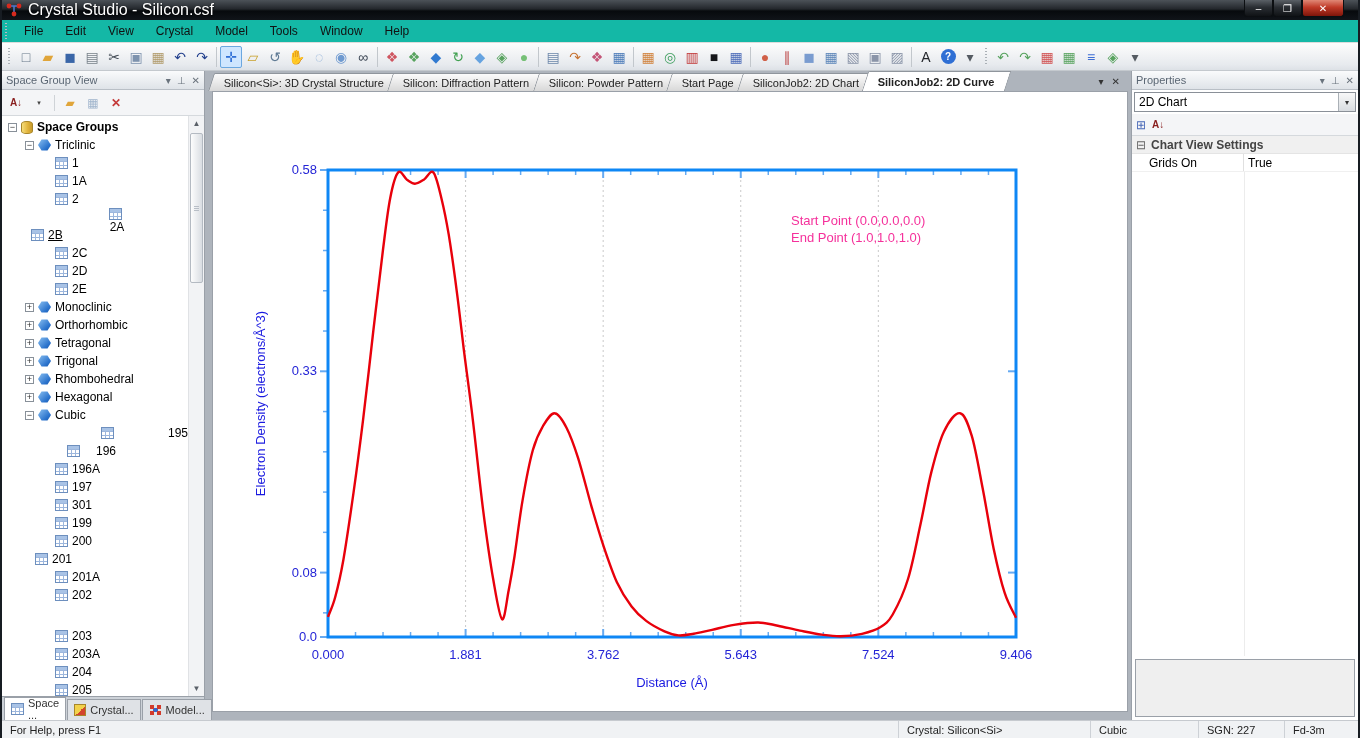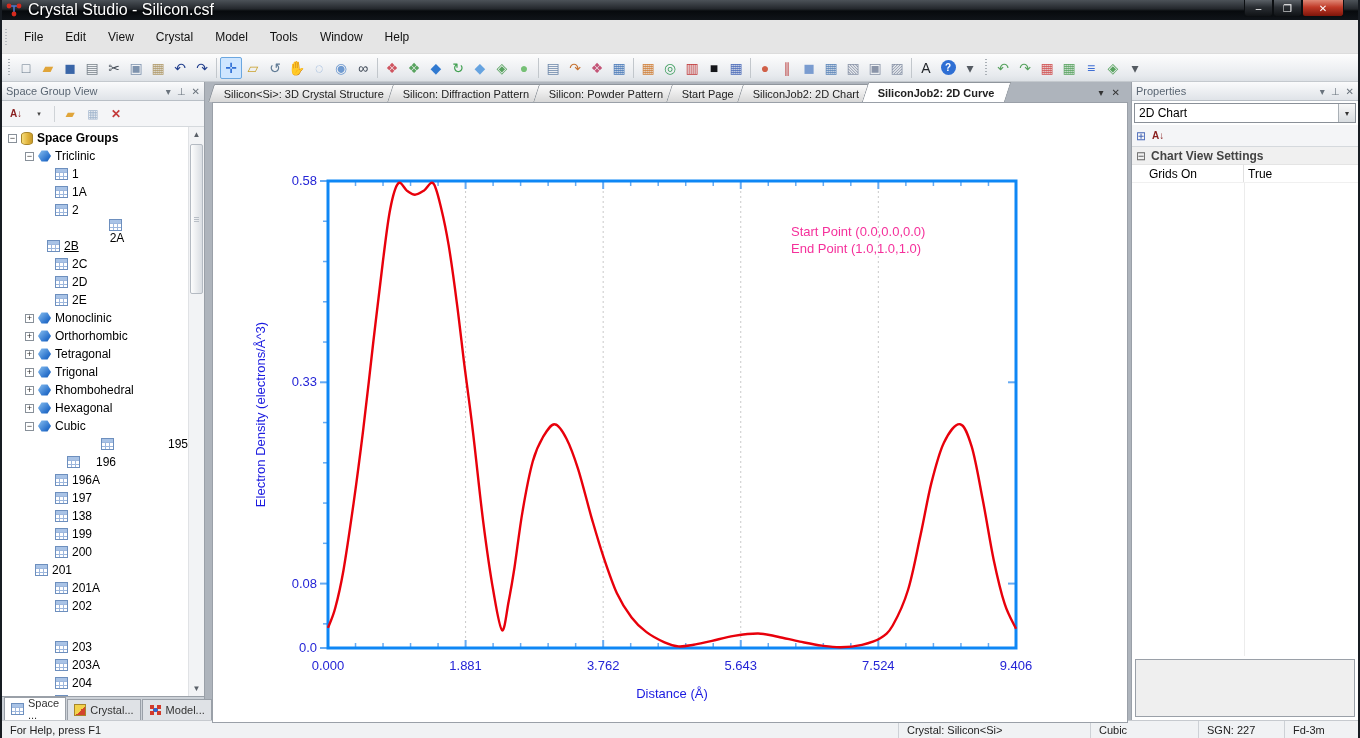--- a/index.html
+++ b/index.html
@@ -13,21 +13,21 @@
               display:flex; align-items:center; color:#fff; flex:0 0 auto; }
   .title-icon { width:16px; height:14px; margin:0 6px 0 4px; flex:0 0 auto; }
   .title-text { font-size:16px; text-shadow:0 1px 2px #000; }
   .winbtns { margin-left:auto; display:flex; align-items:flex-start; height:100%; padding-right:14px; }
   .winbtn { width:29px; height:17px; display:flex; align-items:center; justify-content:center;
             color:#fff; font-size:10px; border:1px solid #0c0f12; border-top:none;
             background:linear-gradient(#5a6066,#2a2e33 45%,#101316); border-radius:0 0 3px 3px; cursor:default; }
   .winbtn.close { width:42px; background:linear-gradient(#e08876,#c03a28 45%,#7e150a); }
 
   
-  .menubar { height:34px; background:#e5e5e5; display:flex; align-items:center; border-bottom:1px solid #dcdcdc; flex:0 0 auto;}
+  .menubar { height:23px; background:#14b8a6; display:flex; align-items:center; border-bottom:1px solid #dcdcdc; flex:0 0 auto;}
   .menugrip { width:5px; height:16px; margin:0 4px 0 2px;
               background-image:repeating-linear-gradient(#b9bdc2 0 1px, transparent 1px 3px); background-size:2px 100%; background-repeat:no-repeat; background-position:1px 0;}
   .menu-item { padding:0 11px; height:100%; display:flex; align-items:center; color:#111; }
 
   
   .toolbar { height:28px; background:linear-gradient(#fdfdfd,#e7eaee 80%,#dde1e6); border-bottom:1px solid #c4c9ce;
              display:flex; align-items:center; flex:0 0 auto; padding-left:2px; }
   .tb-grip { width:5px; height:18px; margin:0 3px;
              background-image:repeating-linear-gradient(#aab0b6 0 1px, transparent 1px 3px); background-size:2px 100%; background-repeat:no-repeat; background-position:1px 0;}
   .tb-sep { width:1px; height:20px; background:#c2c7cc; margin:0 3px; }
@@ -351,21 +351,21 @@
             <div class="tree-row" style="padding-left: 40px;">
               <span class="exp-sp"></span>
               <span class="ico-tbl"></span>
               <span class="lbl">2</span>
             </div>
             <div class="tree-row" style="padding-left: 40px; flex-direction: column;">
               <span class="exp-sp"></span>
               <span class="ico-tbl"></span>
               <span class="lbl">2A</span>
             </div>
-            <div class="tree-row" style="padding-left: 32px; text-decoration: underline;">
+            <div class="tree-row" style="padding-left: 16px; text-decoration: underline;">
               <span class="exp-sp"></span>
               <span class="ico-tbl"></span>
               <span class="lbl">2B</span>
             </div>
             <div class="tree-row" style="padding-left: 40px;">
               <span class="exp-sp"></span>
               <span class="ico-tbl"></span>
               <span class="lbl">2C</span>
             </div>
             <div class="tree-row" style="padding-left: 40px;">
@@ -429,21 +429,21 @@
               <span class="lbl">196A</span>
             </div>
             <div class="tree-row" style="padding-left: 40px;">
               <span class="exp-sp"></span>
               <span class="ico-tbl"></span>
               <span class="lbl">197</span>
             </div>
             <div class="tree-row" style="padding-left: 40px;">
               <span class="exp-sp"></span>
               <span class="ico-tbl"></span>
-              <span class="lbl">138</span>
+              <span class="lbl">301</span>
             </div>
             <div class="tree-row" style="padding-left: 40px;">
               <span class="exp-sp"></span>
               <span class="ico-tbl"></span>
               <span class="lbl">199</span>
             </div>
             <div class="tree-row" style="padding-left: 40px;">
               <span class="exp-sp"></span>
               <span class="ico-tbl"></span>
               <span class="lbl">200</span>

